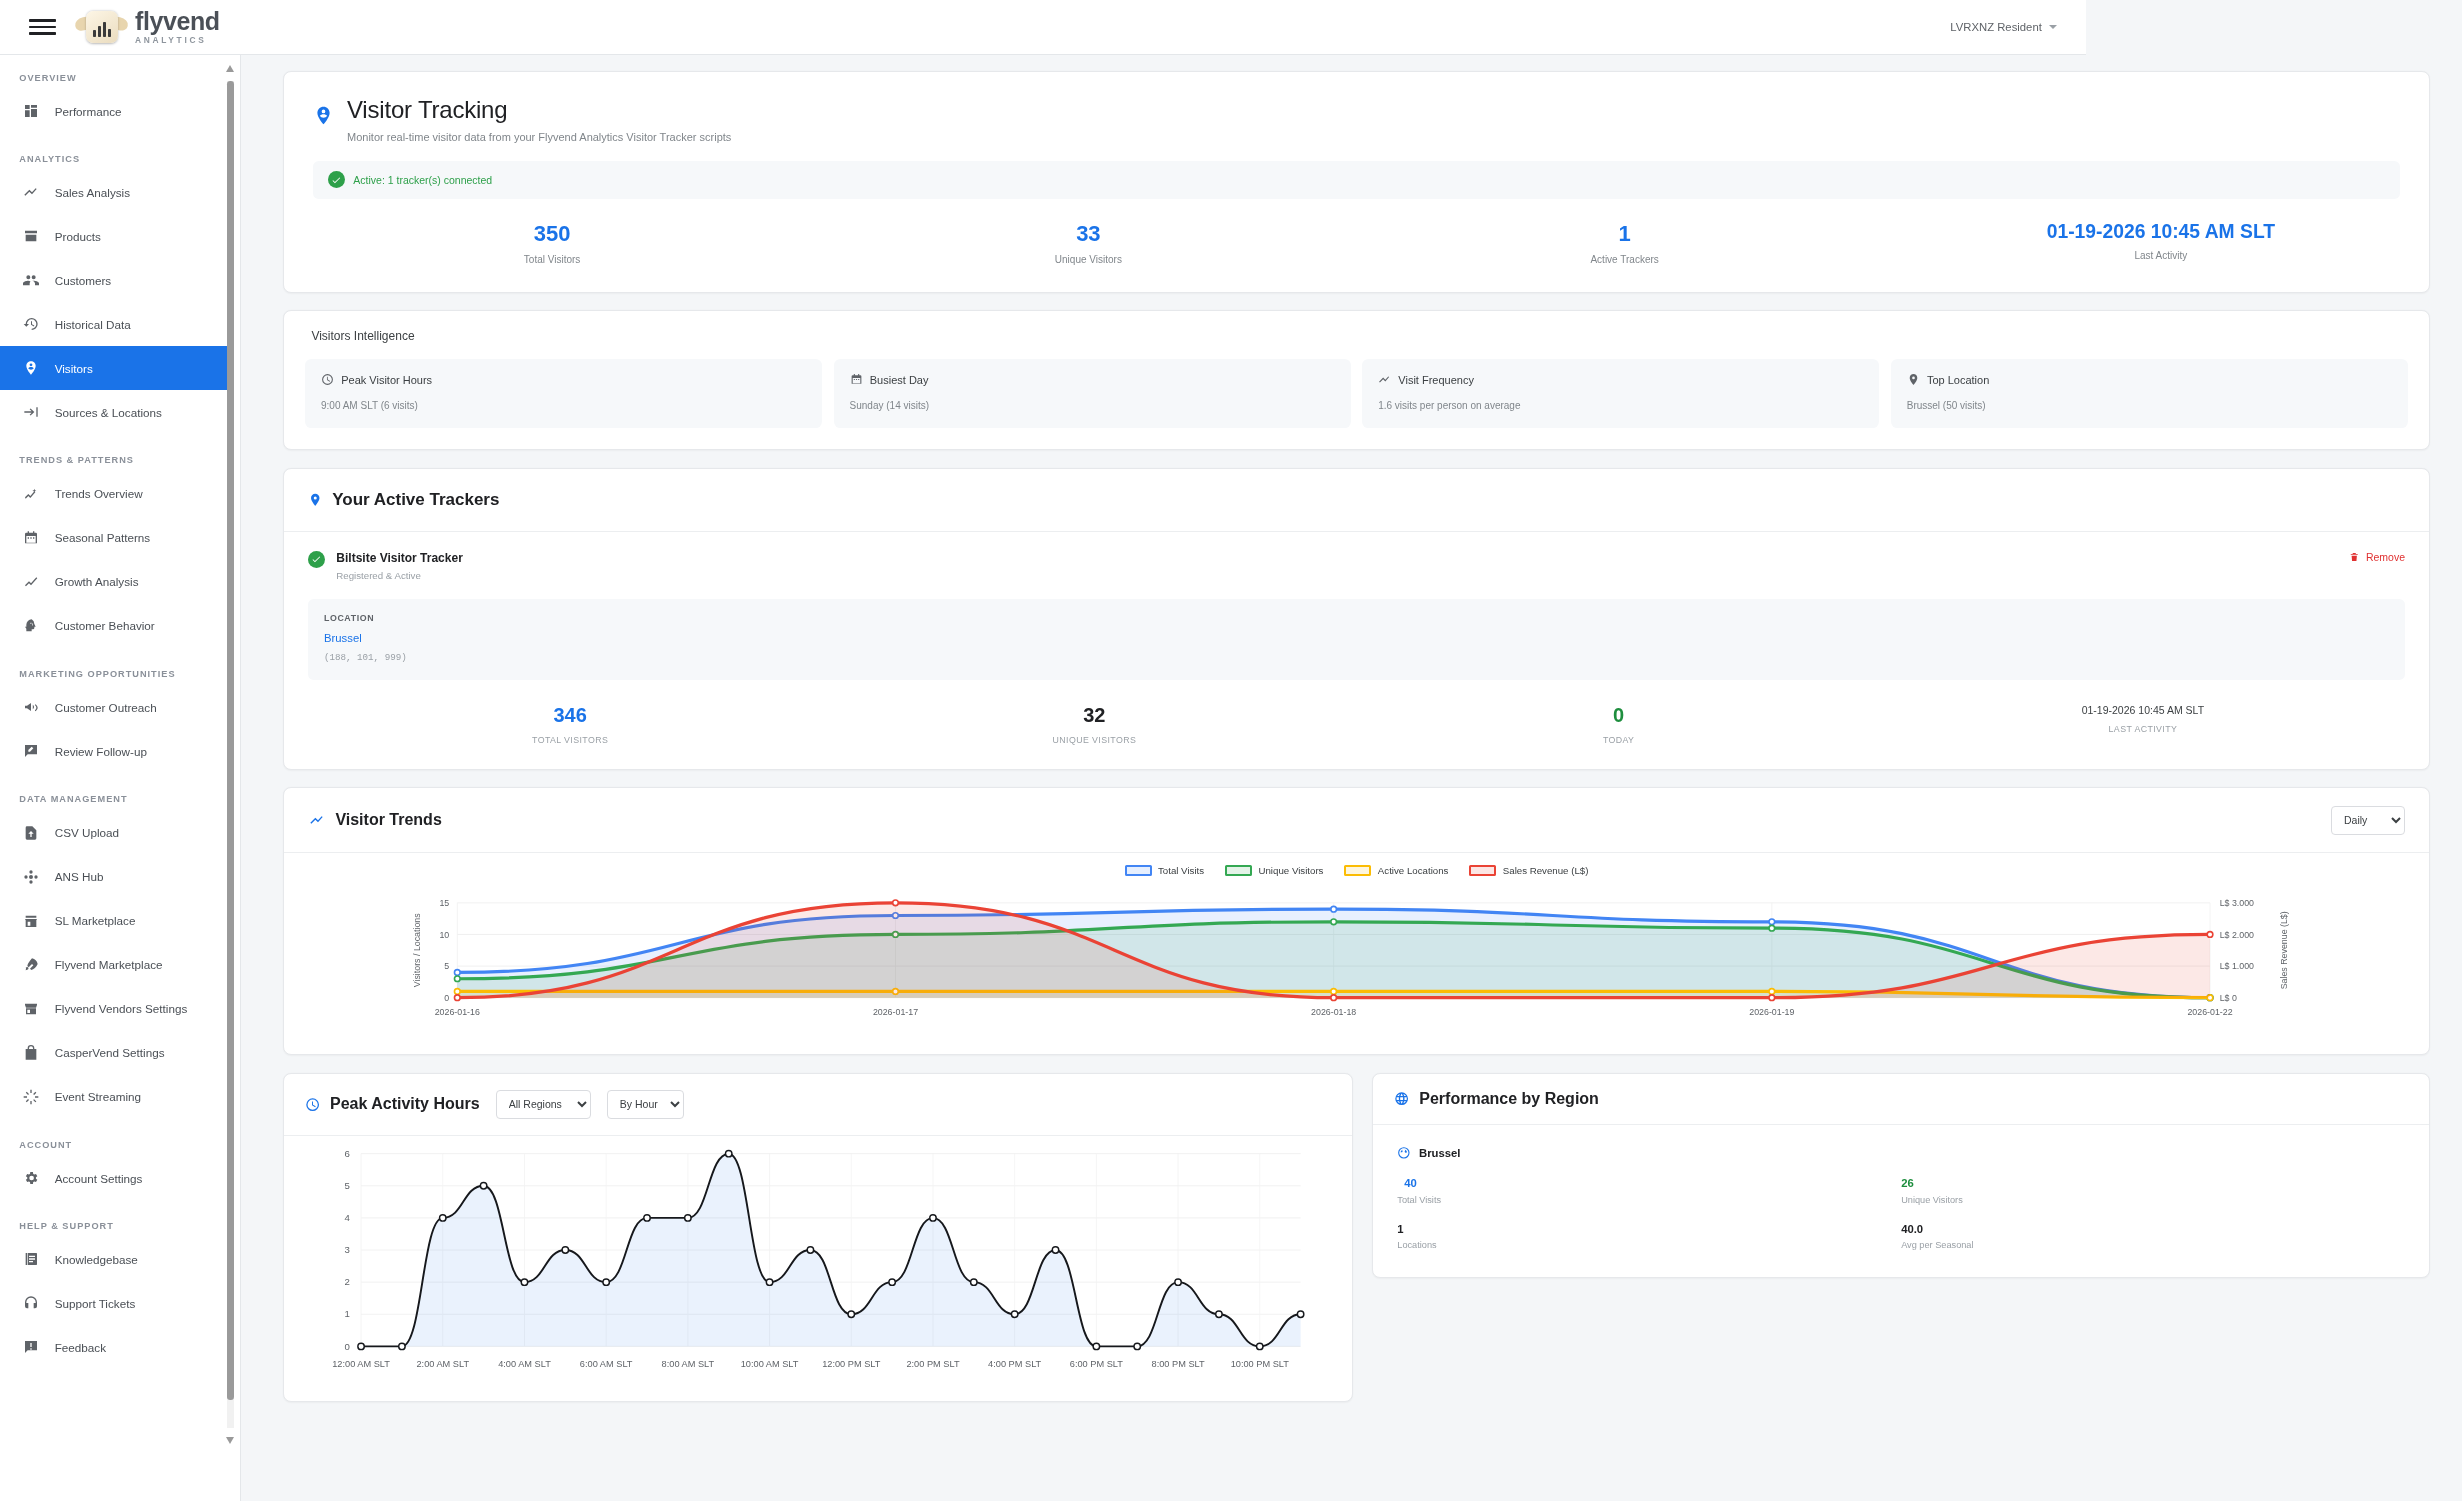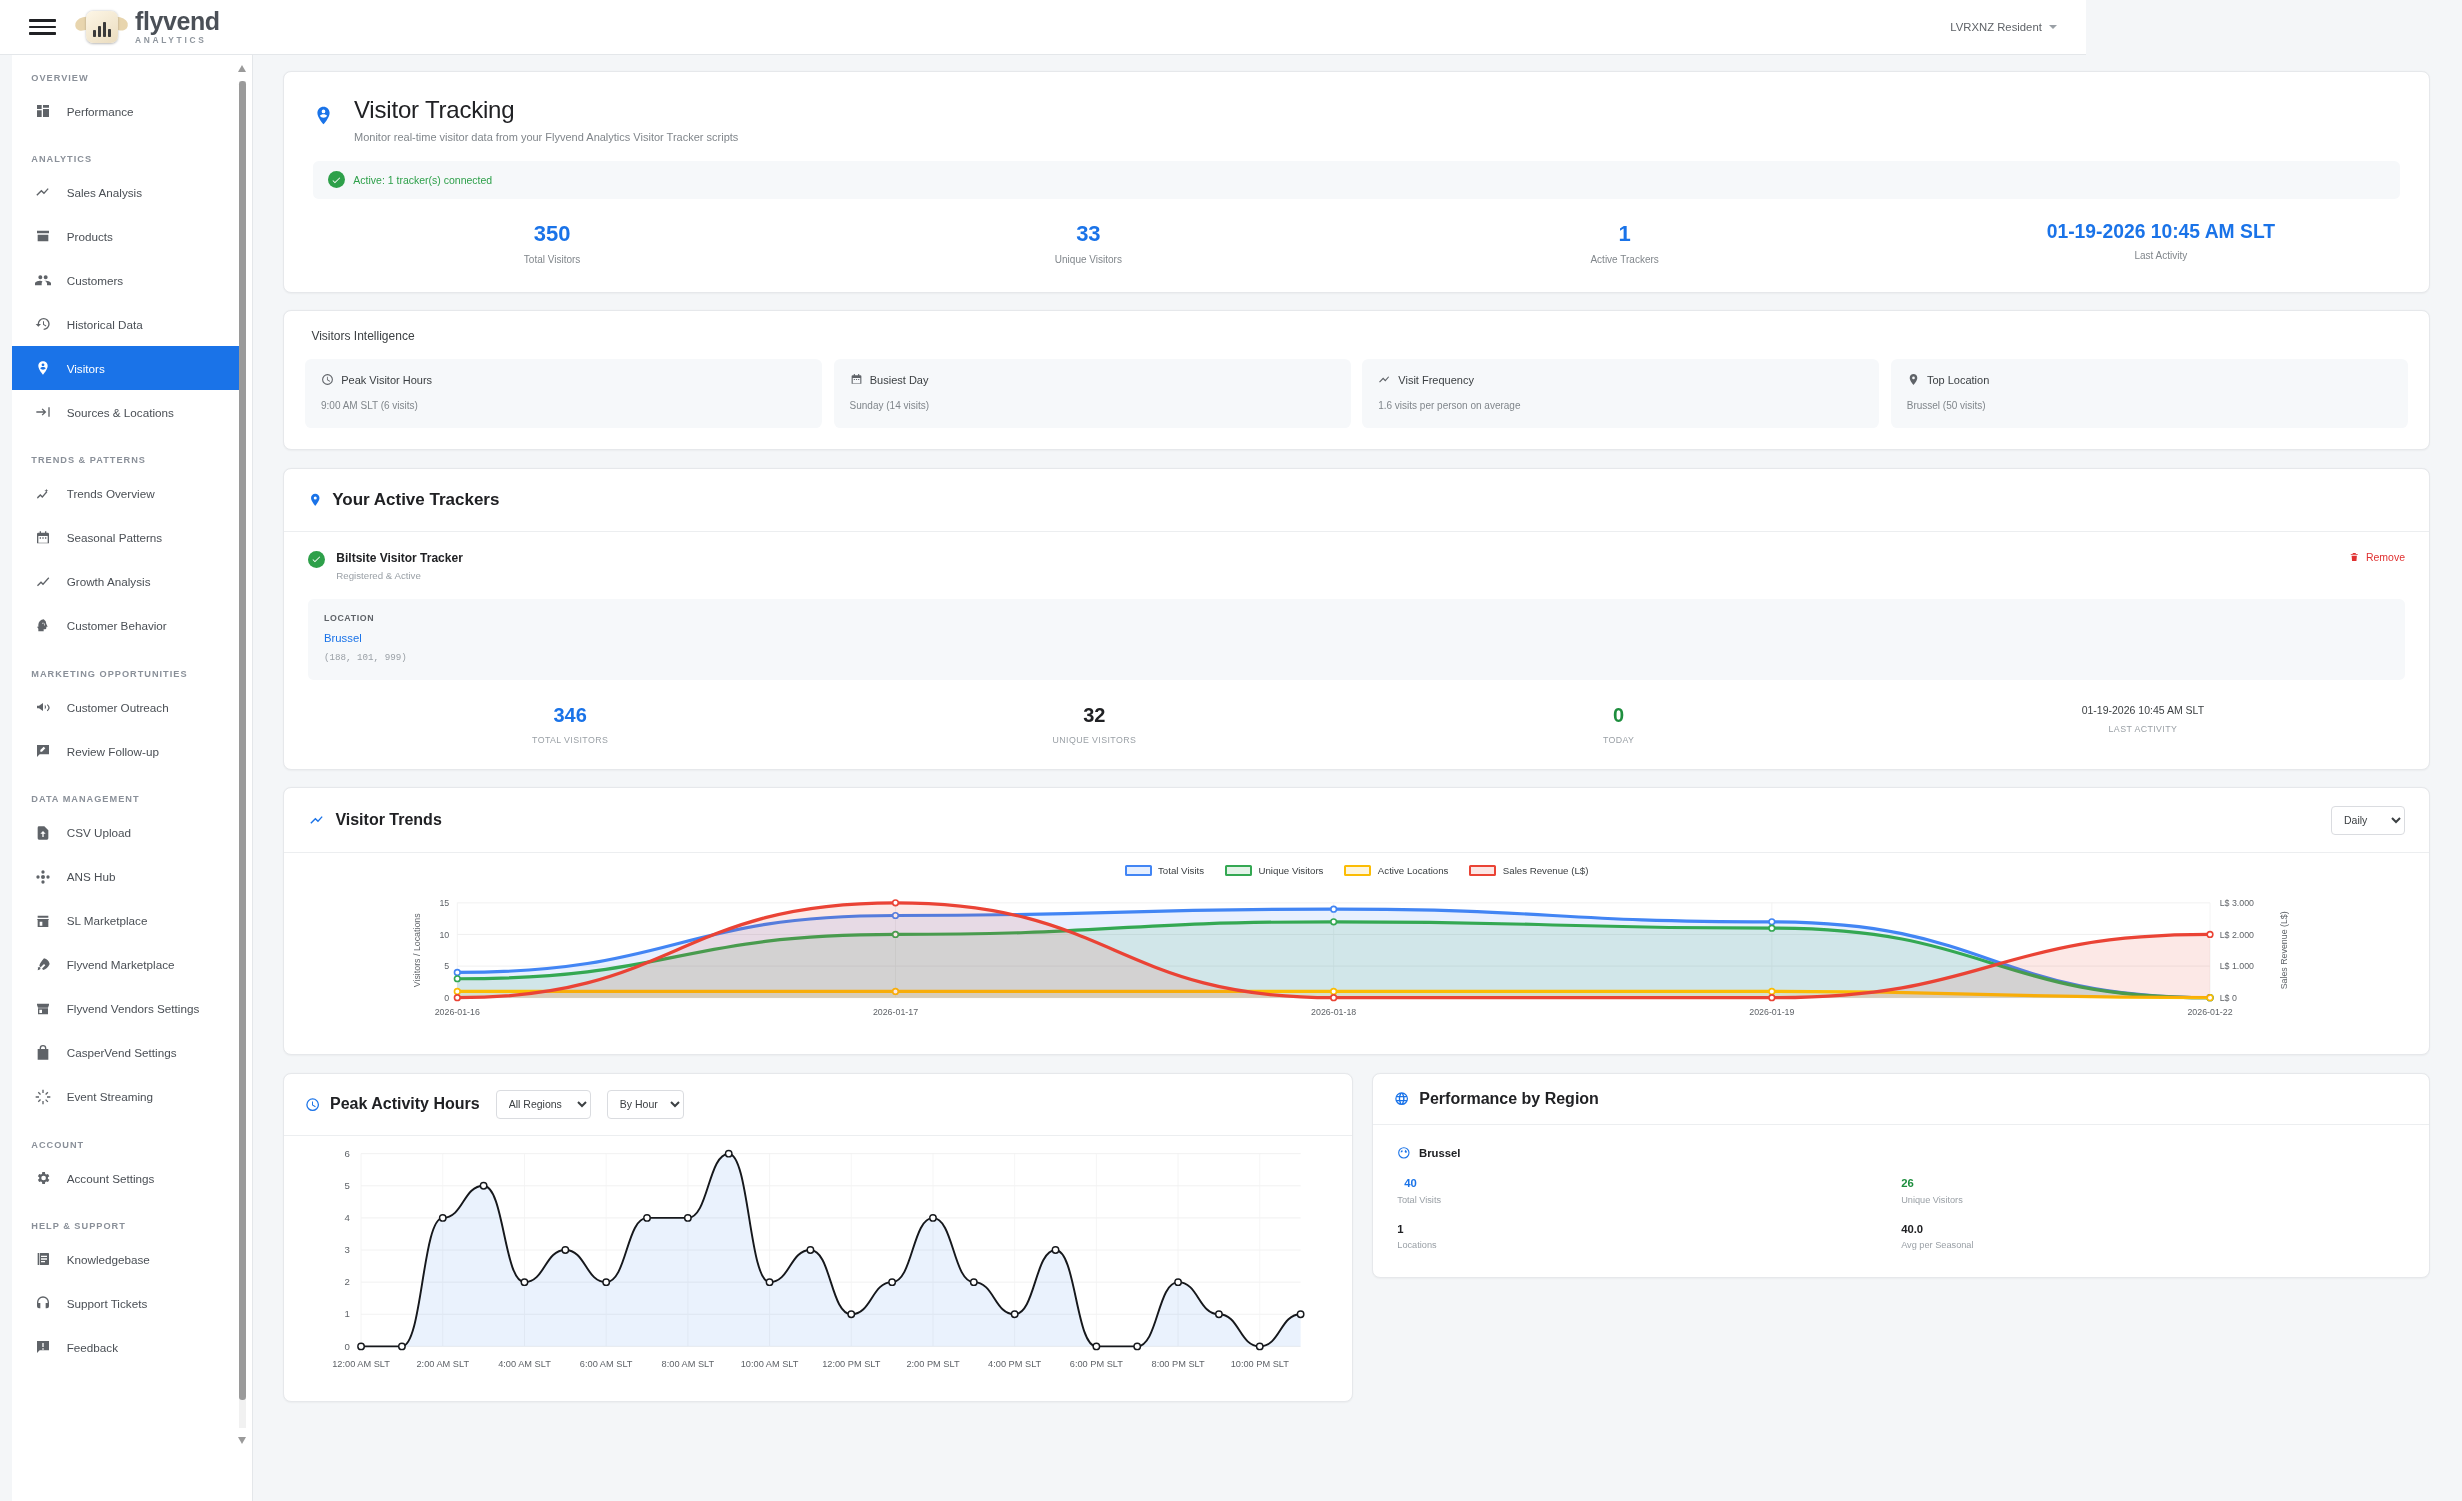--- a/index.html
+++ b/index.html
@@ -41,21 +41,21 @@
   .brand-text { line-height: 1; }
   .brand-text .bt1 { font-size: 25px; font-weight: bold; color: #4b5057; letter-spacing: -0.4px; }
   .brand-text .bt2 { font-size: 8.4px; letter-spacing: 2.7px; color: #8e959d; margin-top: 2.4px; font-weight: bold; }
   .userbox { margin-left: auto; margin-right: 29px; display: flex; align-items: center;
     gap: 7.2px; color: #5f6368; font-size: 11.3px; cursor: pointer; }
   .caret { width: 0; height: 0; border-left: 4px solid transparent; border-right: 4px solid transparent;
     border-top: 4.8px solid #9aa0a6; }
 
   
   .sidebar {
-    position: absolute; top: 55px; left: 12px; width: 241px; height: 1447px;
+    position: absolute; top: 55px; left: 0; width: 241px; height: 1447px;
     background: #fff; border-right: 0.8px solid #e4e7ea; overflow: hidden;
   }
   .sb-scroll { position: absolute; inset: 0 9.7px 0 0; }
   .sb-group { font-size: 9.2px; font-weight: bold; letter-spacing: 1px;
     color: #8a9099; padding: 21px 0 6.4px 19.3px; }
   .sb-group.first { padding-top: 17.7px; }
   .sb-item { display: flex; align-items: center; gap: 14.5px; height: 44px;
     padding-left: 22.5px; color: #4a4f55; font-size: 11.7px; cursor: pointer; }
   .sb-item.active { background: #1a73e8; color: #fff; }
   .sb-ic { width: 17.7px; height: 17.7px; display: flex; align-items: center; justify-content: center;
@@ -72,21 +72,21 @@
   .sb-arrow.up { top: 1.6px; border-bottom: 7.2px solid #9a9a9a; }
   .sb-arrow.down { bottom: 1.6px; border-top: 7.2px solid #9a9a9a; }
 
   
   .main { position: absolute; top: 55px; left: 241px; width: 2221px; height: 1447px;
     overflow: hidden; padding: 16px 32px 0 42px; }
   .card { background: #fff; border: 0.8px solid #e6e8eb; border-radius: 8px;
     box-shadow: 0 0.8px 1.6px rgba(0,0,0,.04); margin-bottom: 17.7px; }
 
   
-  .page-head { padding: 24px 29px 0 29px; display: flex; gap: 20px; }
+  .page-head { padding: 24px 29px 0 29px; display: flex; gap: 13px; }
   .pin-big svg { width: 21px; height: 27px; fill: #1a73e8; margin-top: 6.4px; }
   h1 { font-size: 24px; font-weight: normal; color: #202124; letter-spacing: -0.2px; }
   .subtitle { font-size: 11px; color: #80868b; margin-top: 7.2px; }
   .alert { margin: 17.7px 29px 0 29px; background: #f6f8fa; border-radius: 5.6px;
     padding: 10.5px 14.5px; display: flex; align-items: center; gap: 8.8px; }
   .check-ic { width: 17px; height: 17px; border-radius: 50%; background: #2ea04a;
     display: flex; align-items: center; justify-content: center; flex: 0 0 17px; }
   .check-ic svg { width: 10.5px; height: 10.5px; fill: #fff; }
   .alert-txt { color: #2ea04a; font-size: 10.5px; }
   .kpis { display: flex; padding: 22.5px 0 27px 0; }

